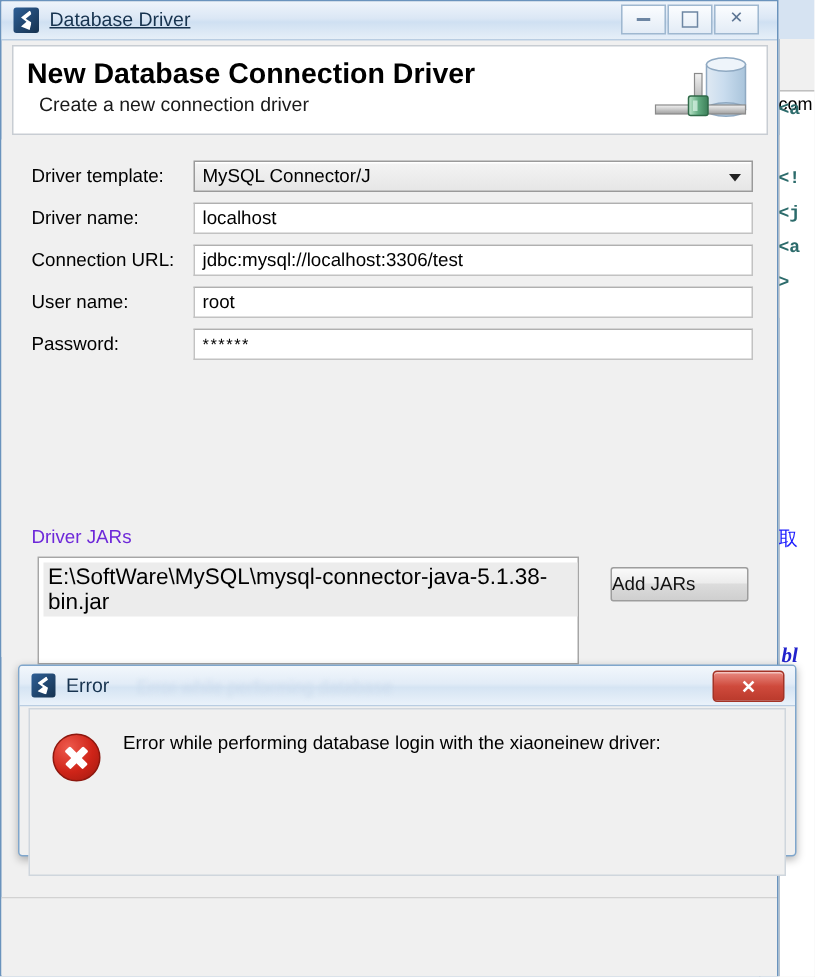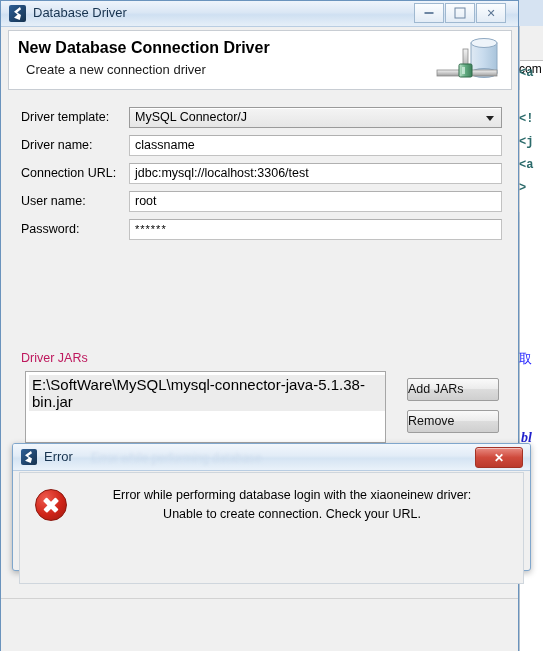--- a/index.html
+++ b/index.html
@@ -32,55 +32,55 @@
   }
   #titlebar{
     position:relative;height:25px;
     background:linear-gradient(to bottom,#eef4fb 0%,#dbe7f5 45%,#cfe0f2 55%,#e6eff8 100%);
     border-bottom:1px solid #b9cde2;
   }
   #title-icon{position:absolute;left:8px;top:4px;width:17px;height:17px;
     background:linear-gradient(135deg,#2e5f96,#16324f);border-radius:2px;}
   #title-icon:after{content:"";position:absolute;left:5px;top:2px;width:7px;height:13px;
     background:#fff;clip-path:polygon(85% 0,100% 18%,45% 42%,100% 62%,82% 100%,0 82%,52% 58%,0 36%);}
-  #title-text{position:absolute;left:32px;top:4px;font-size:13px;color:#17334f;}
+  #title-text{position:absolute;left:32px;top:4px;font-size:13px;color:#17334f;text-decoration:underline;}
   #title-ghost{position:absolute;left:160px;top:6px;font-size:12px;color:#c9d9ea;filter:blur(1.4px);}
   .wbtn{position:absolute;top:2px;width:30px;height:20px;
         background:linear-gradient(to bottom,#fbfdff,#e3ecf6);
         border:1px solid #9fb8d0;box-sizing:border-box;}
   #wb-min{right:74px;}
   #wb-max{right:43px;}
   #wb-close{right:12px;}
   .wbtn i{position:absolute;left:50%;top:50%;transform:translate(-50%,-50%);
           font-style:normal;font-size:11px;color:#5d7694;line-height:1;}
   #wb-min i{width:9px;height:2px;background:#6d86a3;}
   #wb-max i{width:9px;height:9px;border:1.5px solid #6d86a3;background:transparent;}
 
   
   #header{
     position:absolute;left:7px;top:29px;width:504px;height:60px;
     background:#ffffff;border:1px solid #c8cdd3;box-sizing:border-box;
   }
-  #header-title{position:absolute;left:9px;top:8px;font-size:16px;font-weight:bold;color:#000;}
+  #header-title{position:absolute;left:9px;top:8px;font-size:19px;font-weight:bold;color:#000;}
   #header-sub{position:absolute;left:17px;top:31px;font-size:13px;color:#1a1a1a;}
   #db-icon{position:absolute;right:10px;top:2px;width:66px;height:56px;}
 
   
   #form{position:absolute;left:0;top:92px;width:517px;height:345px;background:#f0f0f0;}
   .row{position:absolute;left:20px;height:22px;}
   .lbl{position:absolute;left:0;top:3px;font-size:12.5px;color:#000;white-space:nowrap;text-align:right;}
   .fld{position:absolute;left:108px;width:373px;height:21px;box-sizing:border-box;
        background:#ffffff;border:1px solid #c2c2c2;border-top-color:#b0b0b0;
        font-size:12.5px;color:#000;padding:2px 18px 0 5px;}
   .fld.combo{background:linear-gradient(to bottom,#f4f4f4,#e6e6e6);
        border:1px solid #9a9a9a;box-shadow:inset 0 1px 0 #ffffff;}
   .caret{position:absolute;right:7px;top:8px;width:0;height:0;
          border-left:4px solid transparent;border-right:4px solid transparent;border-top:5px solid #222;}
 
-  #jars-label{position:absolute;left:20px;top:258px;font-size:12.5px;color:#be185d;}
+  #jars-label{position:absolute;left:20px;top:258px;font-size:12.5px;color:#6d28d9;}
   #jars-list{position:absolute;left:24px;top:278px;width:361px;height:72px;
              background:#ffffff;border:1px solid #a6a6a6;box-sizing:border-box;}
   #jars-item{position:absolute;left:3px;top:3px;font-size:15px;color:#000;
              background:#ececec;padding:1px 3px;}
   .sidebtn{position:absolute;left:406px;width:92px;height:23px;
     background:linear-gradient(to bottom,#fafafa 0%,#ececec 45%,#dcdcdc 50%,#cfcfcf 100%);
     border:1px solid #9d9d9d;border-radius:2px;box-sizing:border-box;
     font-size:12.5px;color:#111;text-align:left;line-height:21px;}
   #btn-addjars{top:285px;}
   #btn-remove{top:317px;}
@@ -120,21 +120,21 @@
     font-style:normal;font-size:12px;color:#fff;font-weight:bold;line-height:1;}
   #err-body{position:absolute;left:6px;top:28px;width:505px;height:112px;
     background:#f0f0f0;border:1px solid #cfd6dd;box-sizing:border-box;}
   #err-badge{position:absolute;left:15px;top:16px;width:30px;height:30px;border-radius:50%;
     background:radial-gradient(circle at 32% 28%,#ee5a4d 0%,#cf2418 55%,#9e1a10 100%);
     border:1px solid #8d170e;}
   #err-badge:before,#err-badge:after{content:"";position:absolute;left:50%;top:50%;width:17px;height:4.5px;
     background:#fff;border-radius:1px;}
   #err-badge:before{transform:translate(-50%,-50%) rotate(45deg);}
   #err-badge:after{transform:translate(-50%,-50%) rotate(-45deg);}
-  #err-msg{position:absolute;left:62px;top:13px;width:420px;font-size:12.5px;color:#000;line-height:19px;text-align:center;}
+  #err-msg{position:absolute;left:62px;top:13px;width:420px;font-size:12.5px;color:#000;line-height:19px;}
   #err-ok{position:absolute;right:16px;bottom:14px;width:85px;height:25px;box-sizing:border-box;
     background:linear-gradient(to bottom,#fbfeff 0%,#eaf5fc 48%,#d8ebf8 52%,#cbe4f4 100%);
     border:1px solid #3c9bd4;border-radius:2px;font-size:12.5px;color:#111;text-align:center;line-height:23px;
     box-shadow:inset 0 0 0 1px #ffffff;}
 </style>
 </head>
 <body>
 
 <div id="bg-editor">
   <div id="bg-topband"></div>
@@ -207,21 +207,21 @@
       <span class="lbl">Driver template:</span>
       <div class="fld combo">
         <span>MySQL Connector/J</span>
         <span class="caret"></span>
       </div>
     </div>
 
     <div class="row" style="top:42px">
       <span class="lbl">Driver name:</span>
       <div class="fld">
-        <span>classname</span>
+        <span>localhost</span>
       </div>
     </div>
 
     <div class="row" style="top:70px">
       <span class="lbl">Connection URL:</span>
       <div class="fld">
         <span>jdbc:mysql://localhost:3306/test</span>
       </div>
     </div>
 
@@ -237,21 +237,20 @@
       <div class="fld">
         <span style="font-size:11px;letter-spacing:1px;">******</span>
       </div>
     </div>
 
     <div id="jars-label">Driver JARs</div>
     <div id="jars-list">
       <div id="jars-item">E:\SoftWare\MySQL\mysql-connector-java-5.1.38-bin.jar</div>
     </div>
     <div class="sidebtn" id="btn-addjars">Add JARs</div>
-    <div class="sidebtn" id="btn-remove">Remove</div>
 
     <div id="cls-row">
       <span id="cls-lbl">Driver classname:</span>
       <div id="cls-fld">
         <span>com.mysql.fabric.jdbc.FabricMySQLDriver</span>
         <span class="caret"></span>
       </div>
     </div>
 
     <div id="btn-testdriver">Test Driver</div>
@@ -273,16 +272,15 @@
     <div id="err-title-text">Error</div>
     <div id="err-title-ghost">Error while performing database</div>
     <div id="err-close">
         <i>✕</i>
       </div>
   </div>
   <div id="err-body">
     <div id="err-badge"></div>
     <div id="err-msg">
       <div>Error while performing database login with the xiaoneinew driver:</div>
-      <div>Unable to create connection. Check your URL.</div>
     </div>
   </div>
 </div>
 
 </body></html>

